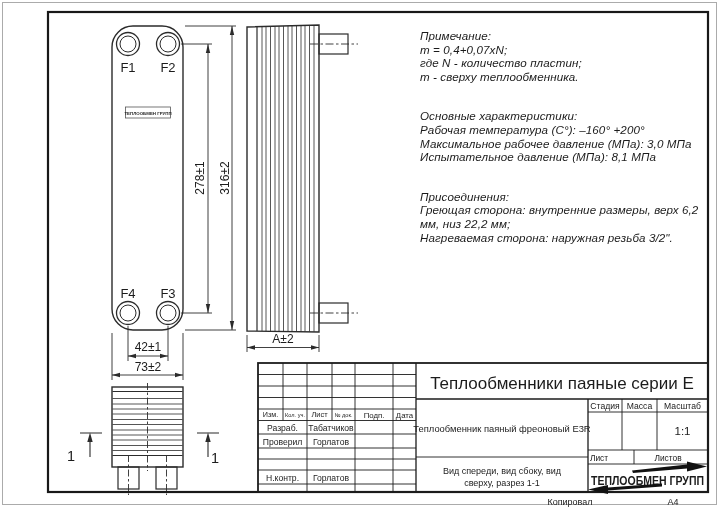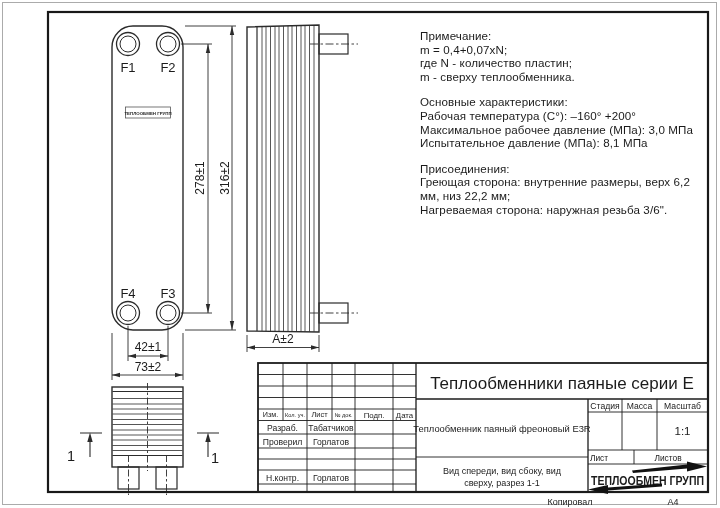--- a/index.html
+++ b/index.html
@@ -2,22 +2,22 @@
 <html><head>
 <meta charset="utf-8">
 <style>
   html,body{margin:0;padding:0;background:#fff;}
   .stage{position:relative;width:720px;height:508px;background:#ffffff;overflow:hidden;
          font-family:"Liberation Sans",sans-serif;color:#1c1c1c;}
   svg{position:absolute;left:0;top:0;}
   svg text{font-family:"Liberation Sans",sans-serif;fill:#1c1c1c;}
   .notes{position:absolute;left:420px;top:29px;width:288px;font-size:11.6px;line-height:13.6px;
          color:#1b1b1b;letter-spacing:0.1px;}
-  .note-section + .note-section{margin-top:12px;}
-  .note-line{white-space:nowrap;}
+  .note-section + .note-section{margin-top:26px;}
+  .note-line{white-space:nowrap;font-style:italic;}
 </style>
 </head>
 <body>
 
 <div class="stage">
 
   <svg width="720" height="508" viewBox="0 0 720 508">
 
     <rect x="2.5" y="2.5" width="714" height="502" fill="none" stroke="#ababab" stroke-width="1"></rect>
 
@@ -164,17 +164,17 @@
     <div class="note-section">
       <div class="note-line">Основные характеристики:</div>
       <div class="note-line">Рабочая температура (С°): –160° +200°</div>
       <div class="note-line">Максимальное рабочее давление (МПа): 3,0 МПа</div>
       <div class="note-line">Испытательное давление (МПа): 8,1 МПа</div>
     </div>
     <div class="note-section">
       <div class="note-line">Присоединения:</div>
       <div class="note-line">Греющая сторона: внутренние размеры, верх 6,2</div>
       <div class="note-line">мм, низ 22,2 мм;</div>
-      <div class="note-line">Нагреваемая сторона: наружная резьба 3/6".</div>
+      <div class="note-line">Нагреваемая сторона: наружная резьба 3/2".</div>
     </div>
   </div>
 
 </div>
 
 </body></html>

